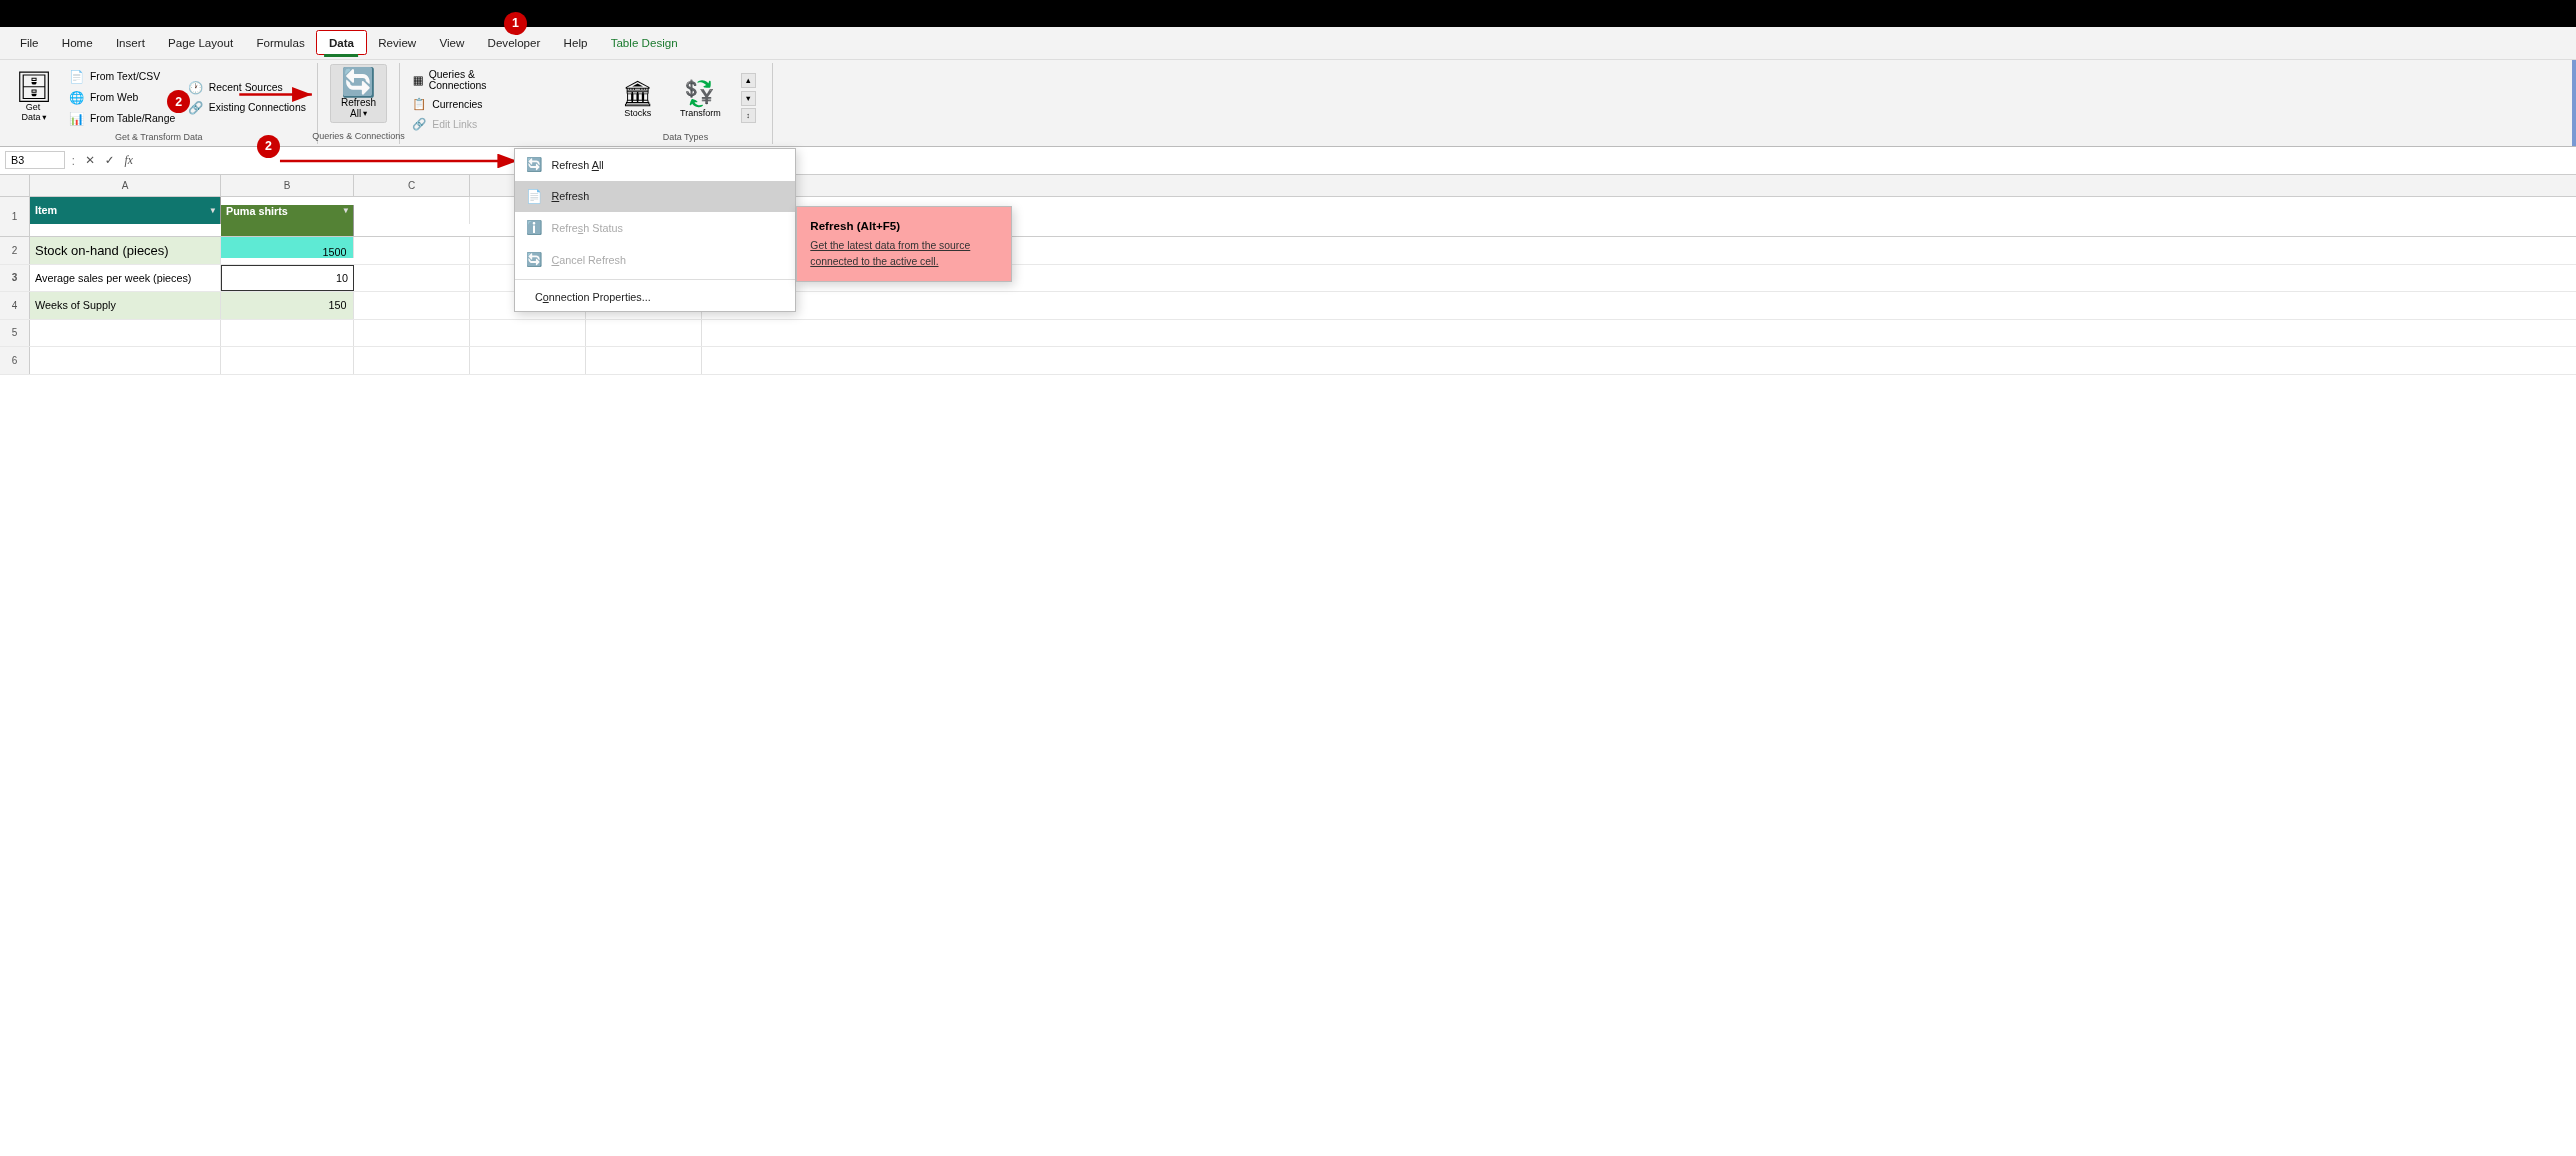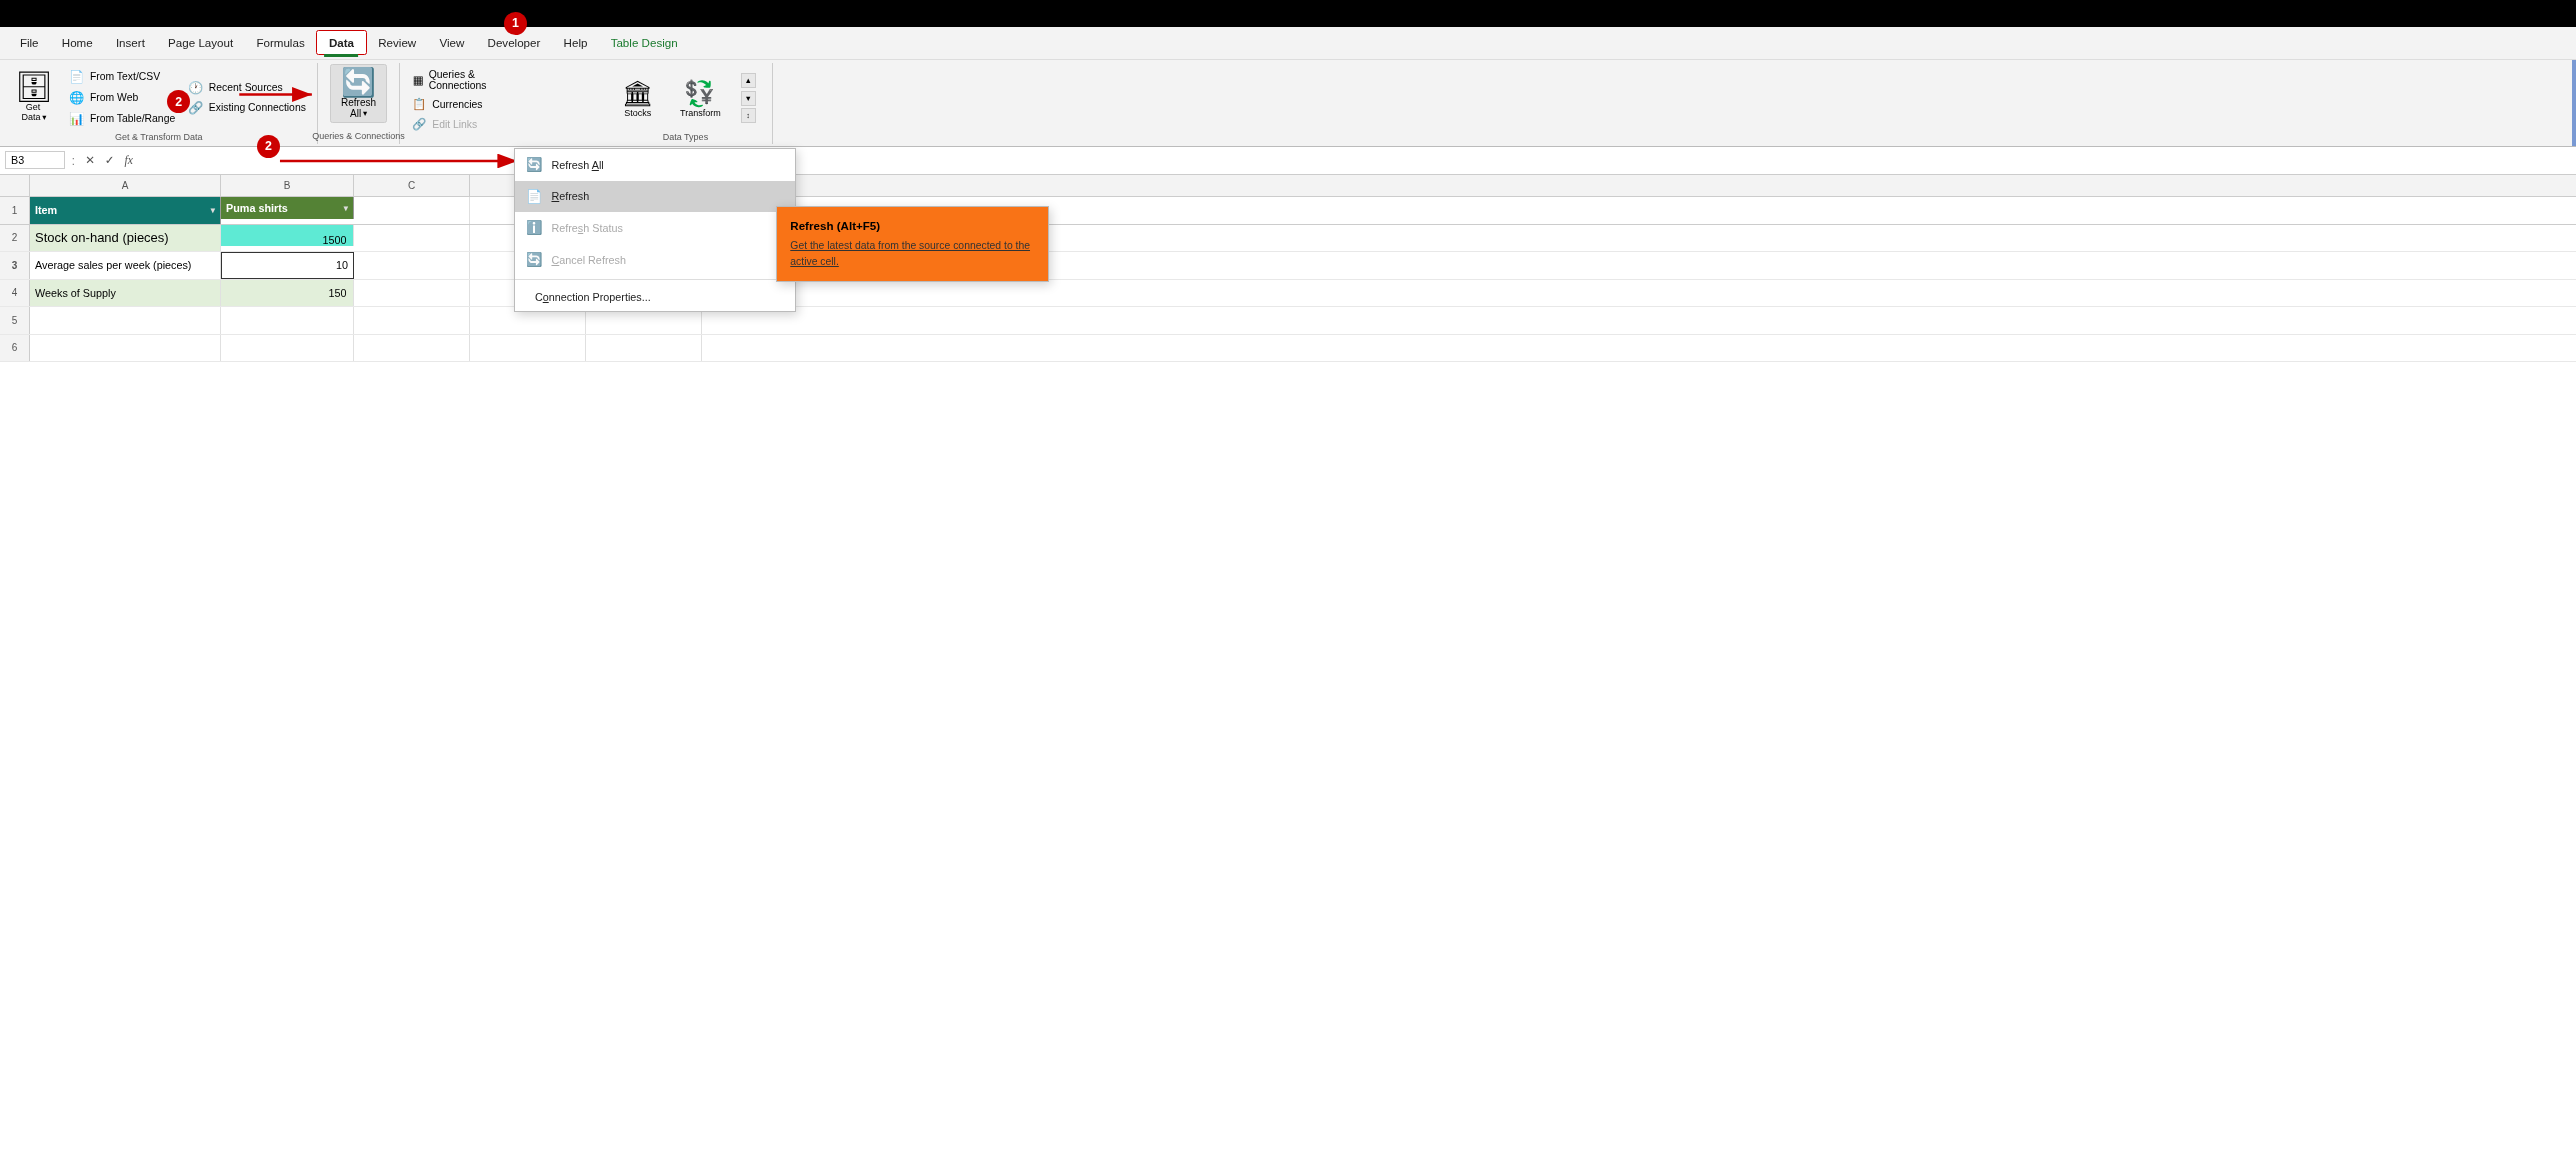--- a/index.html
+++ b/index.html
@@ -162,21 +162,21 @@
   </div>
 
   <div style="height:0.8px;background:#ddd;margin:3.3px 0;"></div>
 
   <div style="display:flex;align-items:center;gap:8.3px;padding:8.3px 11.6px;cursor:pointer;font-size:10.8px;color:#222;">
     <span style="font-size:13.3px;"> </span>
     <span>C<u>o</u>nnection Properties...</span>
   </div>
 </div>
 
-<div style="position:absolute;top:206px;left:776px;background:#f97316;border:0.8px solid #bbb;box-shadow:1.7px 3.3px 10px rgba(0,0,0,0.18);width:273px;padding:11.6px 13.3px;z-index:200;">
+<div style="position:absolute;top:206px;left:796px;background:#fca5a5;border:0.8px solid #bbb;box-shadow:1.7px 3.3px 10px rgba(0,0,0,0.18);width:216px;padding:11.6px 13.3px;z-index:200;">
   <div style="font-weight:bold;font-size:11.6px;margin-bottom:6.6px;">Refresh (Alt+F5)</div>
   <div style="font-size:10.4px;color:#333;line-height:1.5;text-decoration:underline;">Get the latest data from the source connected to the active cell.</div>
 </div>
 
 <div style="display:flex;align-items:center;border-bottom:0.8px solid #ccc;background:#fff;height:28px;padding:0 5px;gap:3.3px;position:relative;">
 
   <div style="position:absolute;left:257px;top:-11.6px;width:23px;height:23px;border-radius:50%;background:#c00;color:#fff;font-weight:bold;font-size:12.4px;display:flex;align-items:center;justify-content:center;z-index:200;">2</div>
 
   <svg style="position:absolute;left:279px;top:0;z-index:50;" width="249" height="28" viewBox="0 0 300 34">
     <defs>
@@ -205,21 +205,21 @@
     <div style="width:116px;height:21.6px;border-right:0.8px solid #ccc;background:#f3f3f3;display:flex;align-items:center;justify-content:center;font-size:10px;color:#555;">D</div>
     <div style="width:116px;height:21.6px;border-right:0.8px solid #ccc;background:#f3f3f3;display:flex;align-items:center;justify-content:center;font-size:10px;color:#555;">E</div>
   </div>
 
   <div style="display:flex;border-bottom:0.8px solid #ccc;min-height:26.5px;" class="header-row">
     <div style="width:30px;min-width:30px;border-right:0.8px solid #ccc;background:#f3f3f3;display:flex;align-items:center;justify-content:center;font-size:10px;color:#555;">1</div>
     <div style="width:191px;border-right:0.8px solid #999;display:flex;align-items:center;padding:0 5px;font-size:10.8px;font-weight:bold;background:#0f766e;color:#fff;height:26.5px;">
       <span>Item</span>
       <span style="margin-left:auto;font-size:8.3px;color:#ddd;">▾</span>
     </div>
-    <div style="width:133px;border-right:0.8px solid #999;display:flex;align-items:center;justify-content:space-between;padding:0 5px;font-size:10.8px;font-weight:bold;background:#548235;color:#fff;height:22px;">
+    <div style="width:133px;border-right:0.8px solid #999;display:flex;justify-content:space-between;padding:0 5px;font-size:10.8px;font-weight:bold;background:#548235;color:#fff;height:31px;margin-top:8px;">
       <span>Puma shirts</span>
       <span style="font-size:8.3px;color:#ddd;">▾</span>
     </div>
     <div style="width:116px;border-right:0.8px solid #e0e0e0;display:flex;align-items:center;padding:0 5px;font-size:10.8px;height:26.5px;"></div>
     <div style="width:116px;border-right:0.8px solid #e0e0e0;display:flex;align-items:center;padding:0 5px;font-size:10.8px;height:26.5px;"></div>
     <div style="width:116px;border-right:0.8px solid #e0e0e0;display:flex;align-items:center;padding:0 5px;font-size:10.8px;height:26.5px;"></div>
   </div>
 
   <div style="display:flex;border-bottom:0.8px solid #e8e8e8;min-height:26.5px;">
     <div style="width:30px;min-width:30px;border-right:0.8px solid #ccc;background:#f3f3f3;display:flex;align-items:center;justify-content:center;font-size:10px;color:#555;">2</div>

